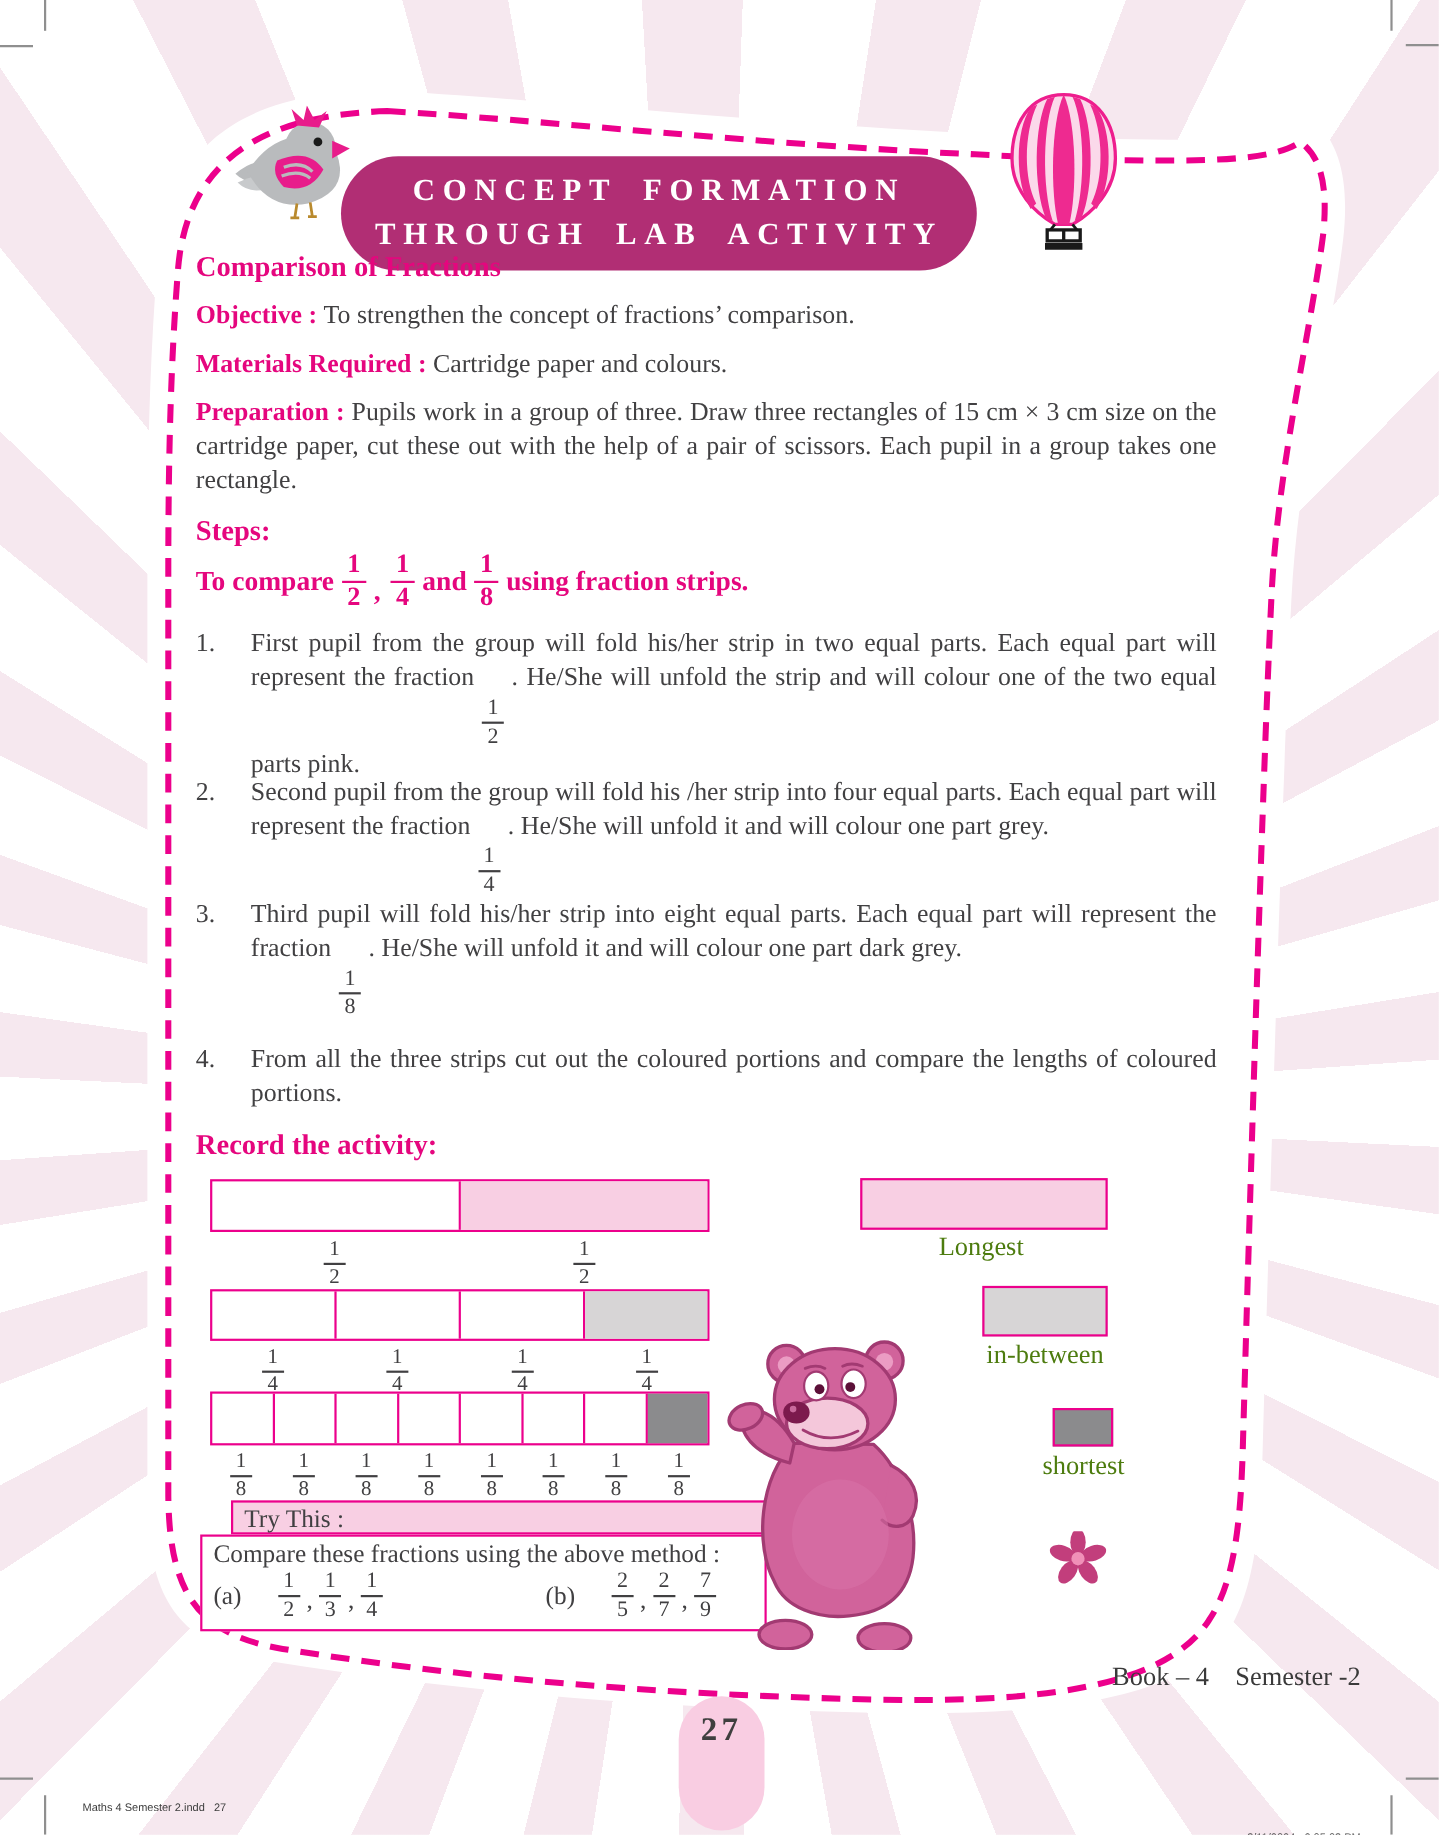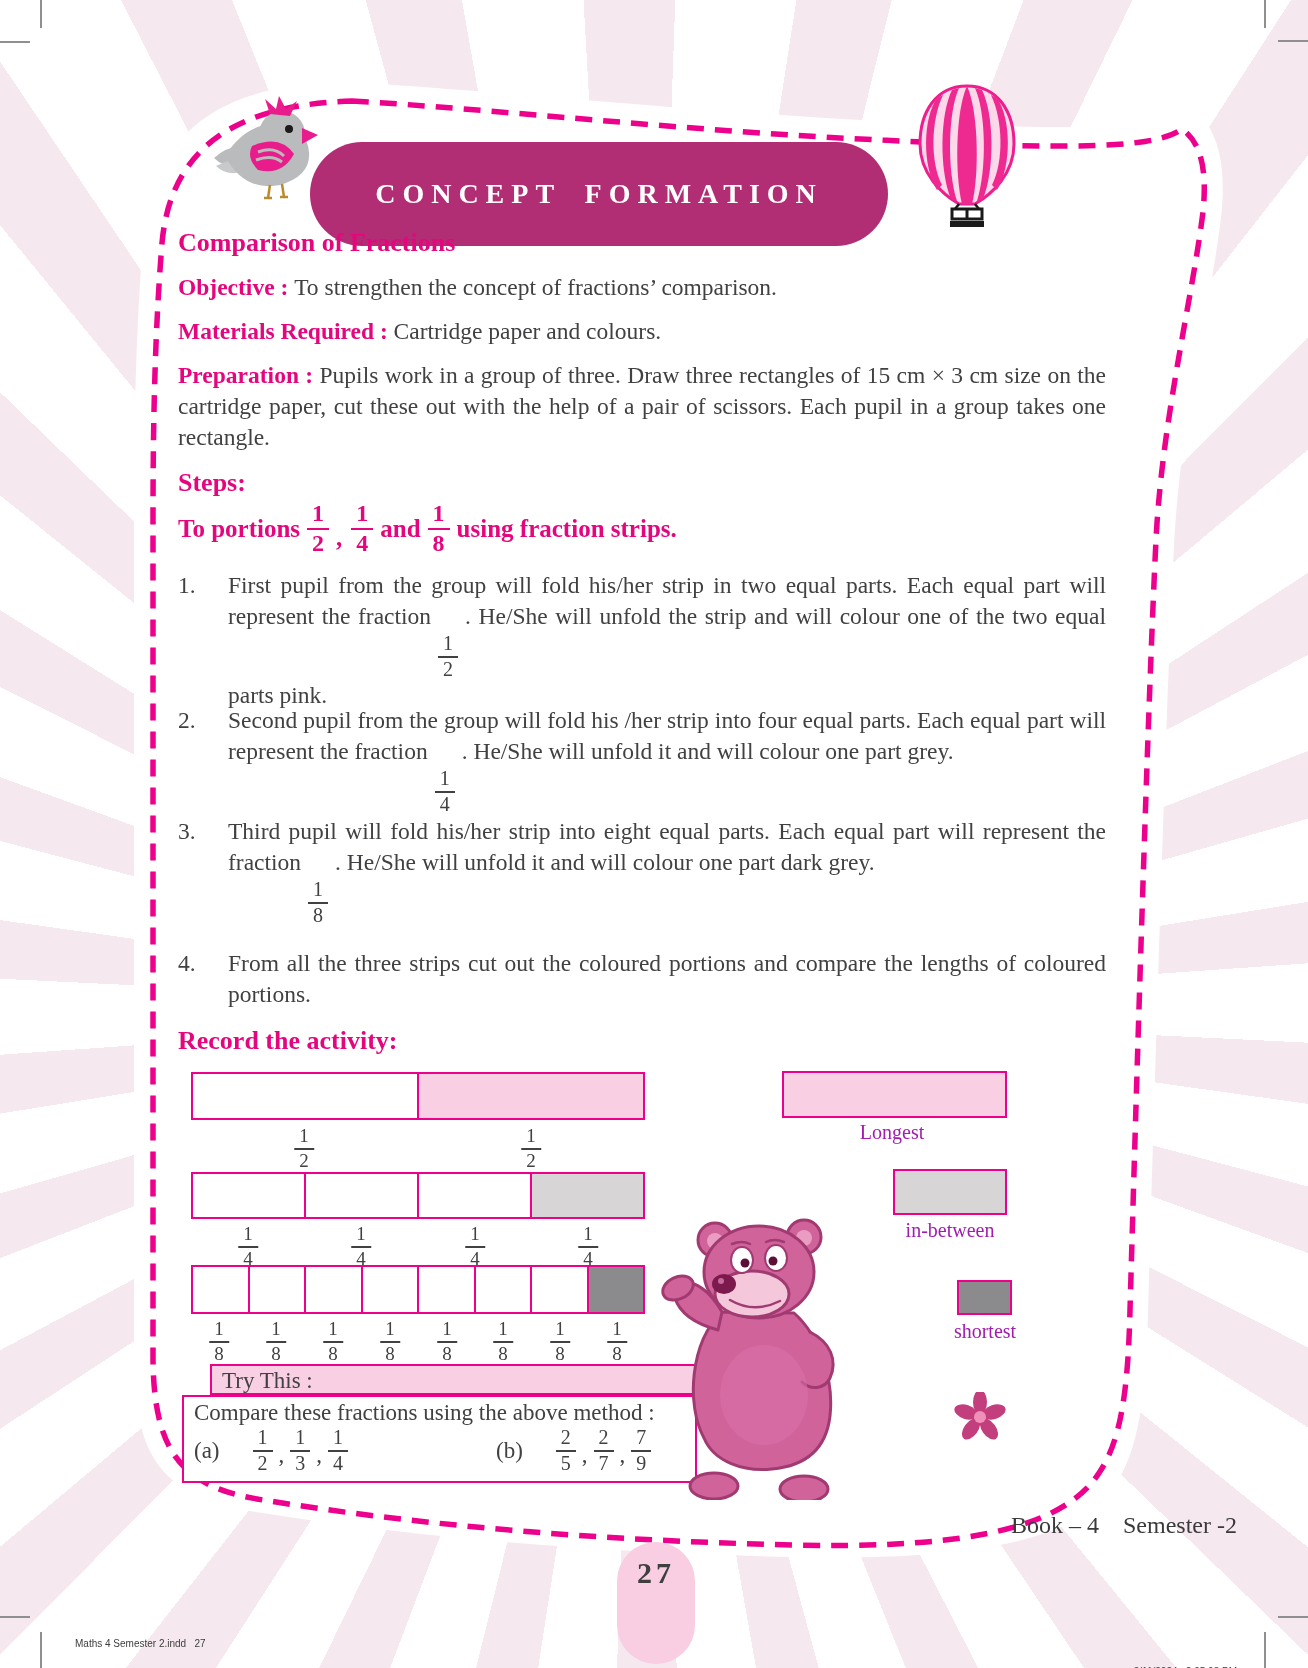--- a/index.html
+++ b/index.html
@@ -39,21 +39,21 @@
   .cmp-row{display:flex;align-items:center;font-size:25px;}
   .cmp-comma{align-self:flex-end;margin:0 2px 8px 0;}
   
   .strip{position:absolute;left:191px;width:454px;box-sizing:border-box;border:2.5px solid #ec008c;background:#fff;display:flex;}
   .cell{flex:1;border-right:2.5px solid #ec008c;}
   .cell:last-child{border-right:none;}
   .fill-pink{background:#f8cfe3;}
   .fill-lgrey{background:#d7d5d6;}
   .fill-dgrey{background:#8b8b8d;}
   .cmp-box{position:absolute;box-sizing:border-box;border:2.5px solid #ec008c;}
-  .cmp-label{position:absolute;transform:translateX(-50%);font-size:20px;color:#a21caf;}
+  .cmp-label{position:absolute;transform:translateX(-50%);font-size:24px;color:#4d7c0f;}
   
   .try-box{left:182px;top:1364px;width:515px;}
   .try-head{box-sizing:border-box;border:2.5px solid #ec008c;background:#f8cfe3;height:31px;padding:2px 0 0 10px;font-size:23px;margin-left:28px;}
   .try-body{box-sizing:border-box;border:2.5px solid #ec008c;border-top:2px solid #ec008c;background:#fff;height:88px;position:relative;}
   .try-inst{position:absolute;left:10px;top:3px;font-size:23px;}
   .try-row{position:absolute;top:30px;display:flex;align-items:center;font-size:23px;}
   .try-comma{align-self:flex-end;margin:0 1px 6px 1px;}
   
   .page-pill{left:617px;top:1542px;width:78px;height:122px;border-radius:39px;background:#f9cde2;z-index:2;}
   .page-num{left:617px;top:1556px;width:78px;text-align:center;font-size:30px;font-weight:bold;letter-spacing:4px;color:#3f3f3f;z-index:3;}
@@ -81,20 +81,21 @@
       <line x1="1278" y1="41" x2="1308" y2="41"></line>
     <line x1="0" y1="1617" x2="30" y2="1617"></line>
       <line x1="41" y1="1632" x2="41" y2="1668"></line>
     <line x1="1278" y1="1617" x2="1308" y2="1617"></line>
       <line x1="1265" y1="1632" x2="1265" y2="1668"></line>
   </g>
 </svg>
 
 <div class="abs banner z2">
   <div>CONCEPT FORMATION</div>
+  <div>THROUGH LAB ACTIVITY</div>
 </div>
 
 <svg class="abs z2" style="left:210px;top:96px;" width="112" height="108" viewBox="0 0 112 108">
   <g stroke="none">
     <path d="M 4 62 Q 20 48 34 52 L 30 70 Q 14 72 4 62 Z" fill="#b9bbbd"></path>
     <path d="M 6 70 Q 22 62 34 64 L 32 76 Q 16 80 6 70 Z" fill="#c8cacc"></path>
     <path d="M 15 60 Q 34 30 62 28 Q 96 26 99 56 Q 101 80 70 89 Q 34 96 15 60 Z" fill="#b9bbbd"></path>
     <circle cx="72" cy="38" r="23" fill="#b9bbbd"></circle>
     <path d="M 60 18 L 55 3 L 66 13 L 69 0 L 76 13 L 87 5 L 80 20 Z" fill="#e81c8b"></path>
     <path d="M 92 32 L 108 39 L 92 48 Z" fill="#e81c8b"></path>
@@ -127,21 +128,21 @@
 
 <div class="abs z3 body-text" style="left:178px;top:272px;width:928px;"><span class="mag">Objective : </span><span>To strengthen the concept of fractions’ comparison.</span></div>
 
 <div class="abs z3 body-text" style="left:178px;top:316px;width:928px;"><span class="mag">Materials Required : </span><span>Cartridge paper and colours.</span></div>
 
 <div class="abs z3 body-text para" style="left:178px;top:360px;width:928px;"><span class="mag">Preparation : </span><span>Pupils work in a group of three. Draw three rectangles of 15 cm × 3 cm size on the cartridge paper, cut these out with the help of a pair of scissors. Each pupil in a group takes one rectangle.</span></div>
 
 <div class="abs z3 mag h-mag" style="left:178px;top:468px;">Steps:</div>
 
 <div class="abs z3 mag cmp-row" style="left:178px;top:498px;height:62px;">
-  <span>To portions</span>
+  <span>To compare</span>
   <span class="frac mag-f frac-cmp">
       <span class="fn">1</span>
       <span class="fd">2</span>
     </span>
   <span class="cmp-comma">,</span>
   <span class="frac mag-f frac-cmp">
       <span class="fn">1</span>
       <span class="fd">4</span>
     </span>
   <span>and</span>

